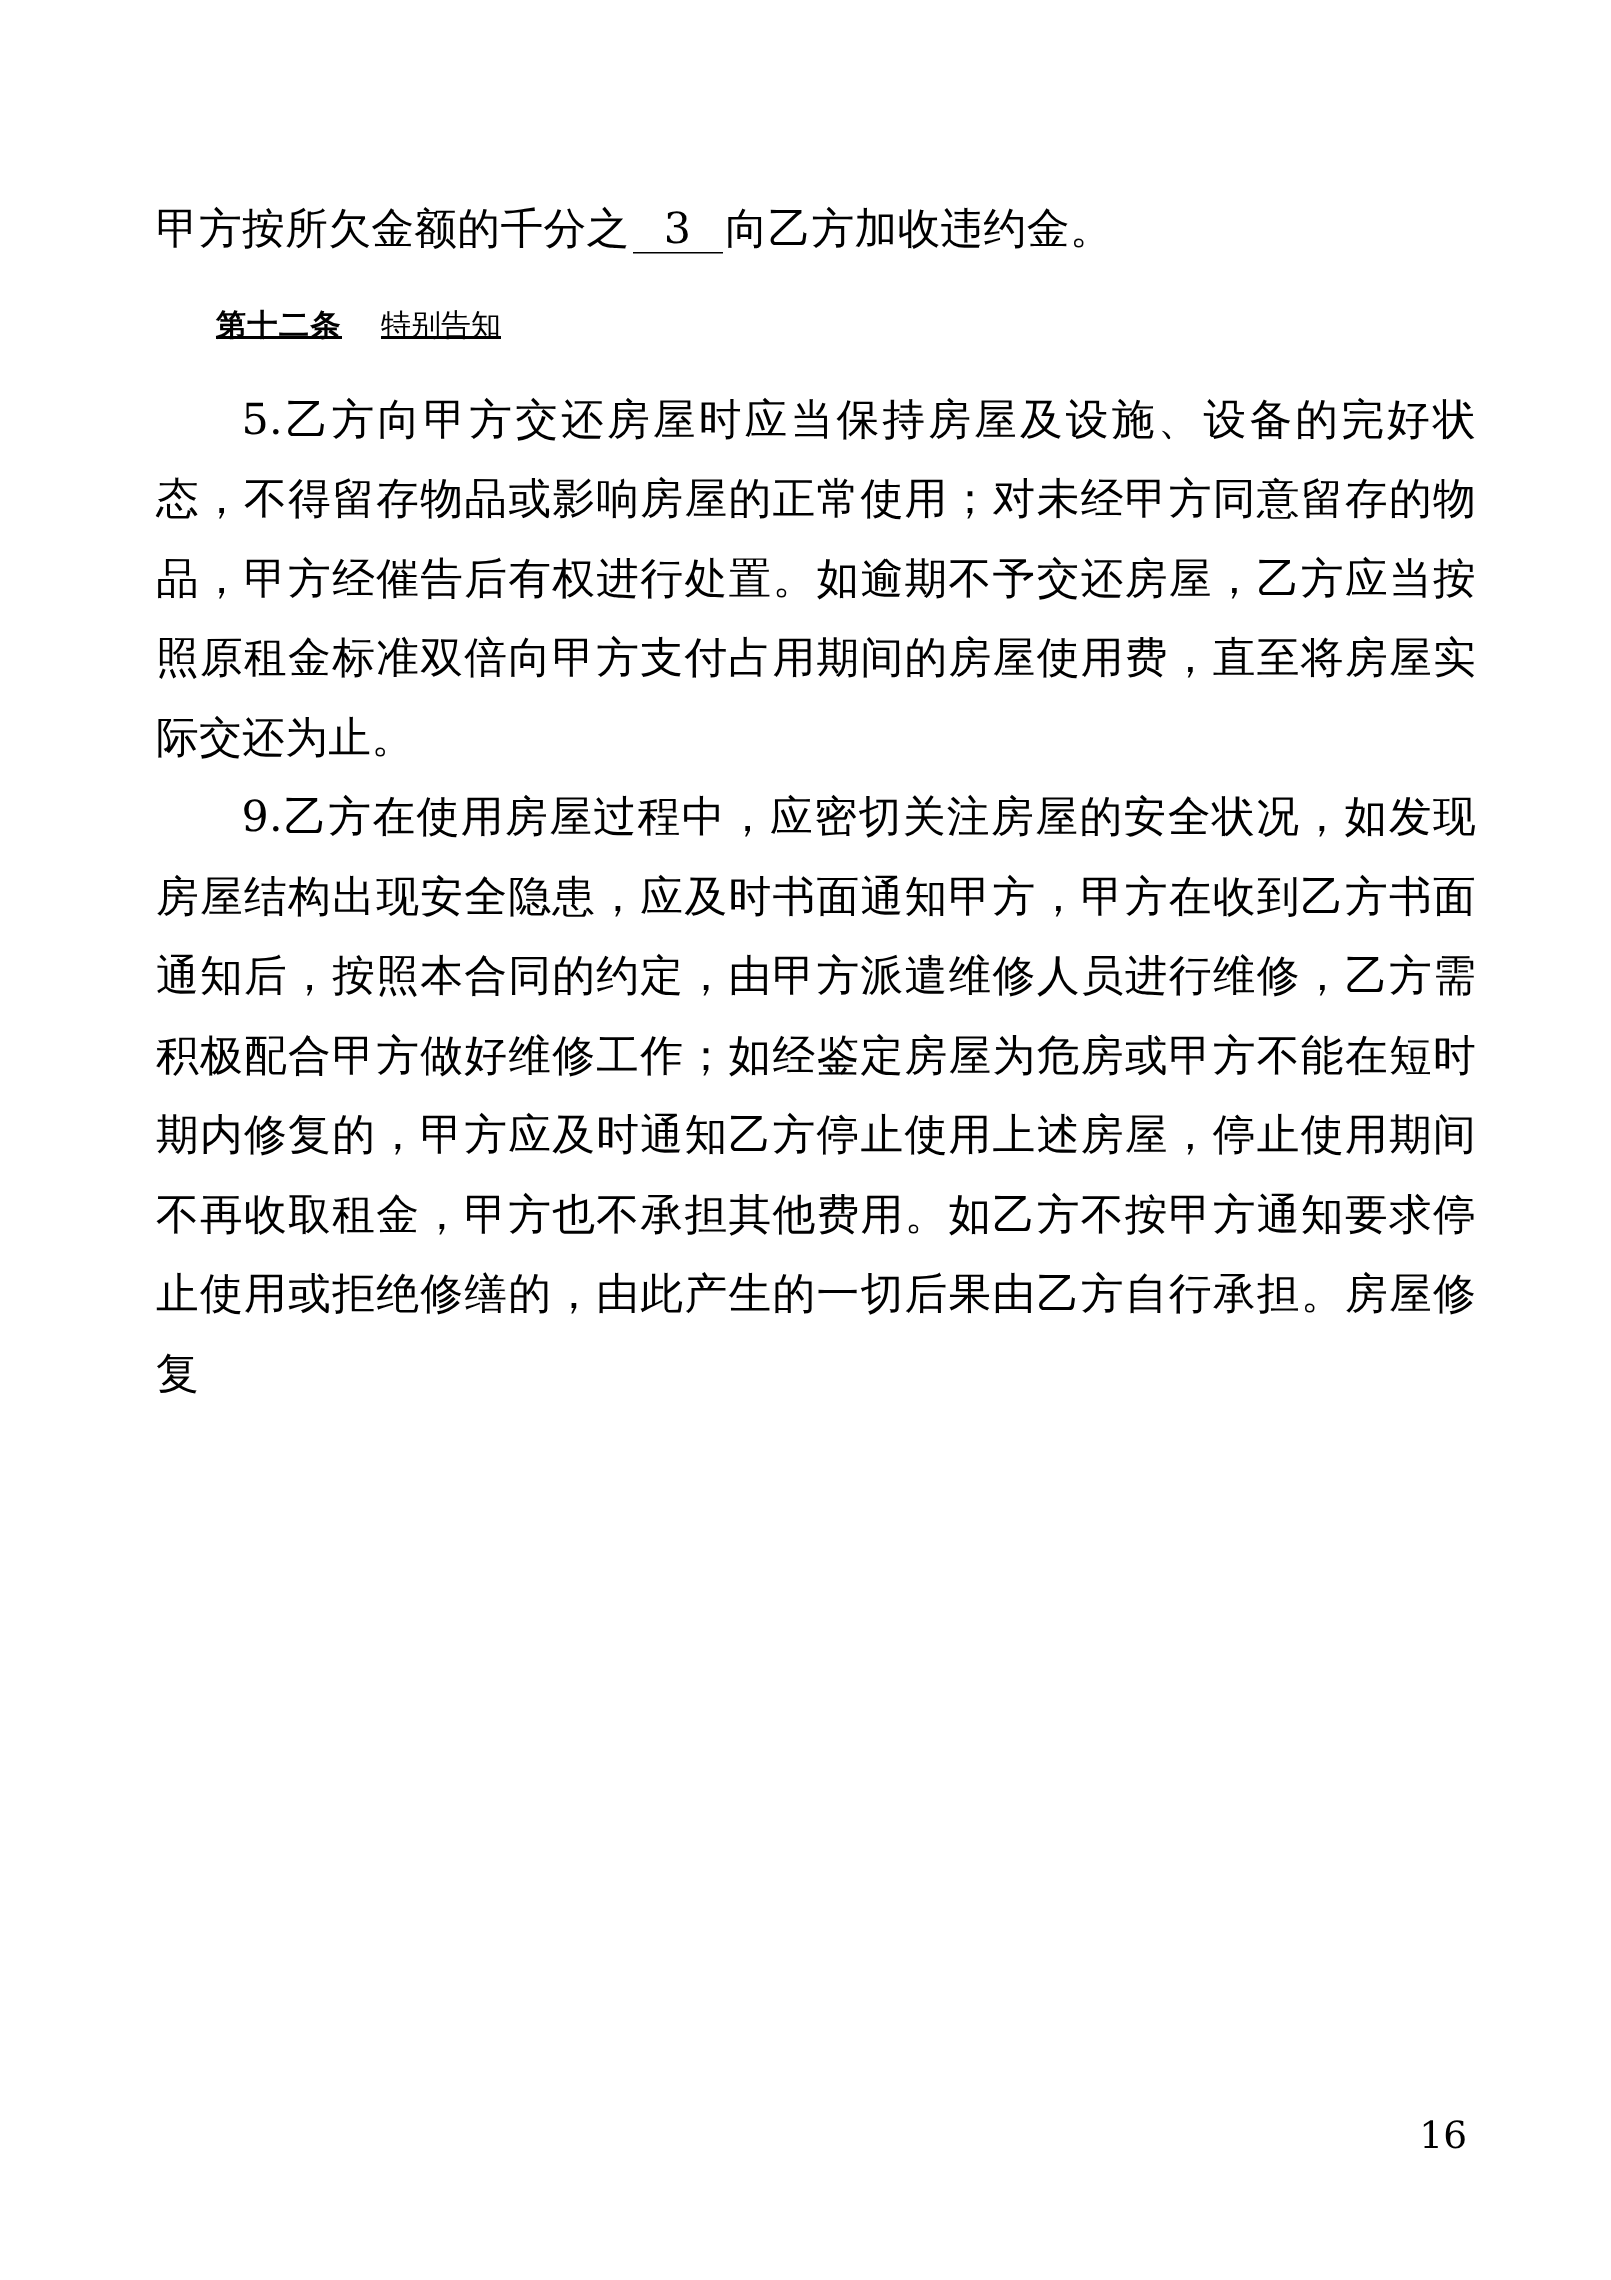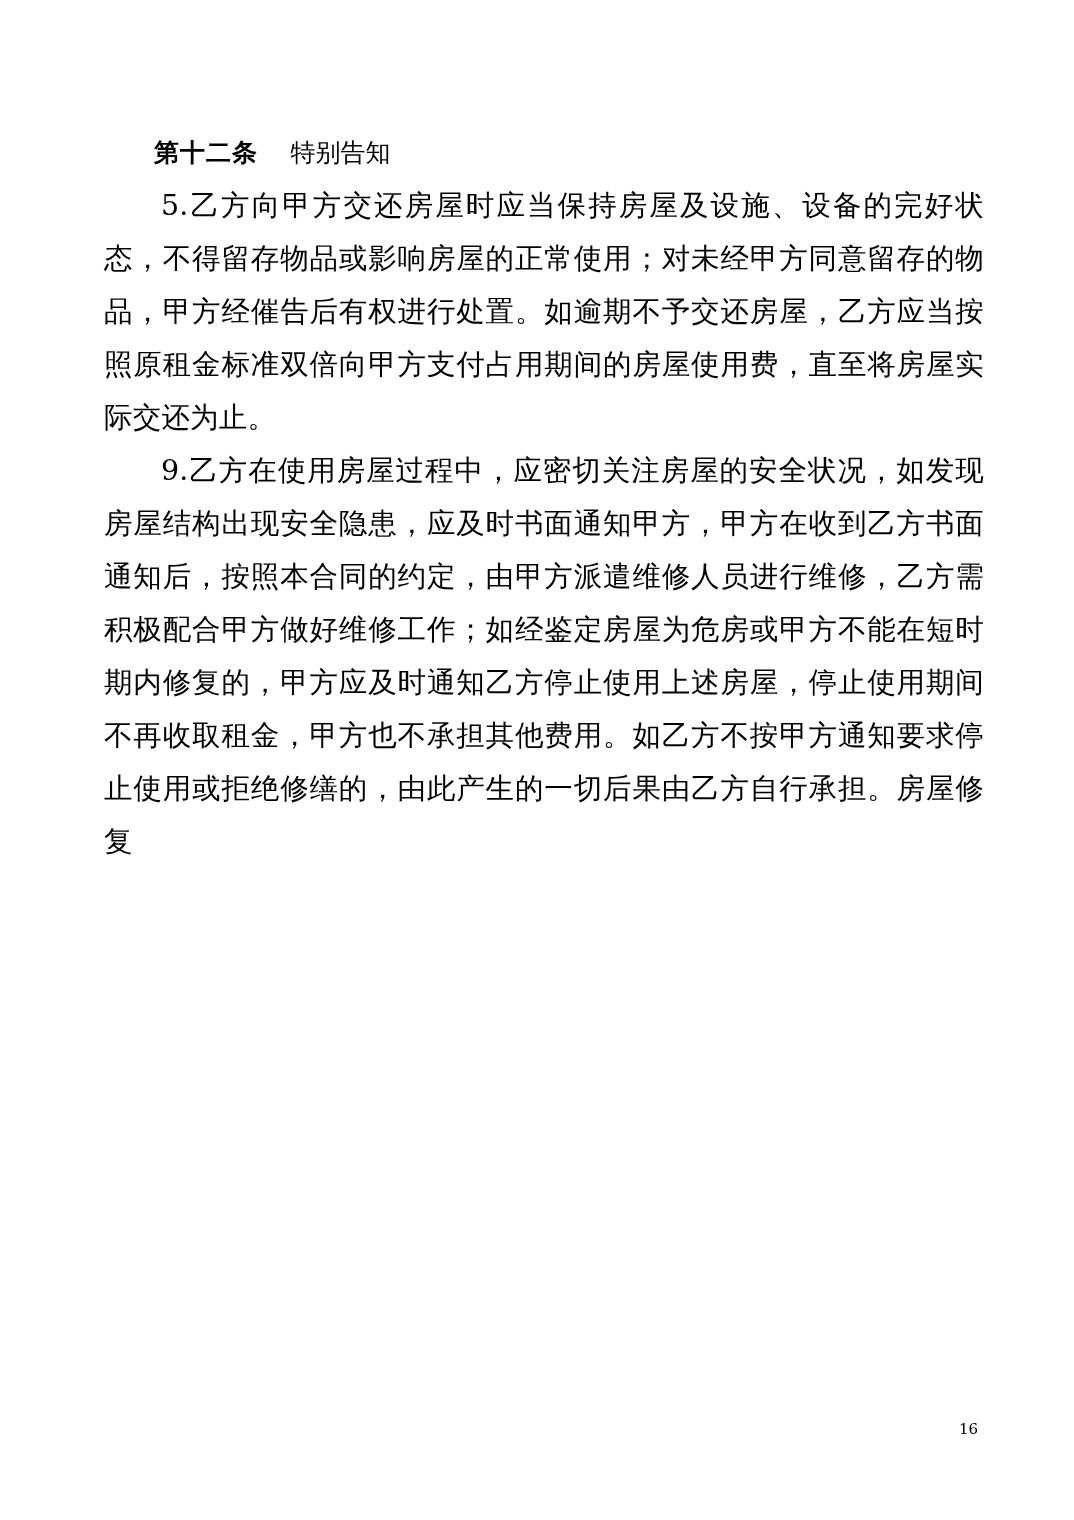--- a/index.html
+++ b/index.html
@@ -29,24 +29,25 @@
     line-height: 53px;
     text-align: justify;
     text-justify: inter-ideograph;
     margin: 0 0 0 0;
     letter-spacing: 0.2px;
   }
   .indent {
     text-indent: 2em;
   }
   .heading {
-    font-size: 25px;
-    line-height: 53px;
+    font-size: 20px;
+    line-height: 74px;
     margin: 0;
     text-indent: 2em;
+    text-decoration: underline;
   }
   .heading .hd-num {
     font-weight: bold;
     letter-spacing: 1px;
   }
   .heading .hd-gap {
     display: inline-block;
     width: 1.3em;
   }
   .fill-blank {
@@ -54,28 +55,29 @@
     min-width: 2.1em;
     text-align: center;
     border-bottom: 1.5px solid #000;
     line-height: 1.05;
     margin: 0 2px;
   }
   .page-number {
     position: absolute;
     right: 96px;
     bottom: 82px;
-    font-size: 15px;
+    font-size: 25px;
     font-family: "DejaVu Serif", "Liberation Serif", serif;
     color: #000;
   }
 </style>
 </head>
 <body>
 
 <div class="page">
   <div class="content" id="body">
+      <p class="para"><span>甲方按所欠金额的千分之</span><span class="fill-blank">3</span><span>向乙方加收违约金。</span></p>
       <p class="heading"><span class="hd-num">第十二条</span><span class="hd-gap"></span><span>特别告知</span></p>
       <p class="para indent"><span>5.乙方向甲方交还房屋时应当保持房屋及设施、设备的完好状态，不得留存物品或影响房屋的正常使用；对未经甲方同意留存的物品，甲方经催告后有权进行处置。如逾期不予交还房屋，乙方应当按照原租金标准双倍向甲方支付占用期间的房屋使用费，直至将房屋实际交还为止。</span></p>
       <p class="para indent"><span>9.乙方在使用房屋过程中，应密切关注房屋的安全状况，如发现房屋结构出现安全隐患，应及时书面通知甲方，甲方在收到乙方书面通知后，按照本合同的约定，由甲方派遣维修人员进行维修，乙方需积极配合甲方做好维修工作；如经鉴定房屋为危房或甲方不能在短时期内修复的，甲方应及时通知乙方停止使用上述房屋，停止使用期间不再收取租金，甲方也不承担其他费用。如乙方不按甲方通知要求停止使用或拒绝修缮的，由此产生的一切后果由乙方自行承担。房屋修复</span></p>
     </div>
   <div class="page-number">16</div>
 </div>
 
 </body></html>

